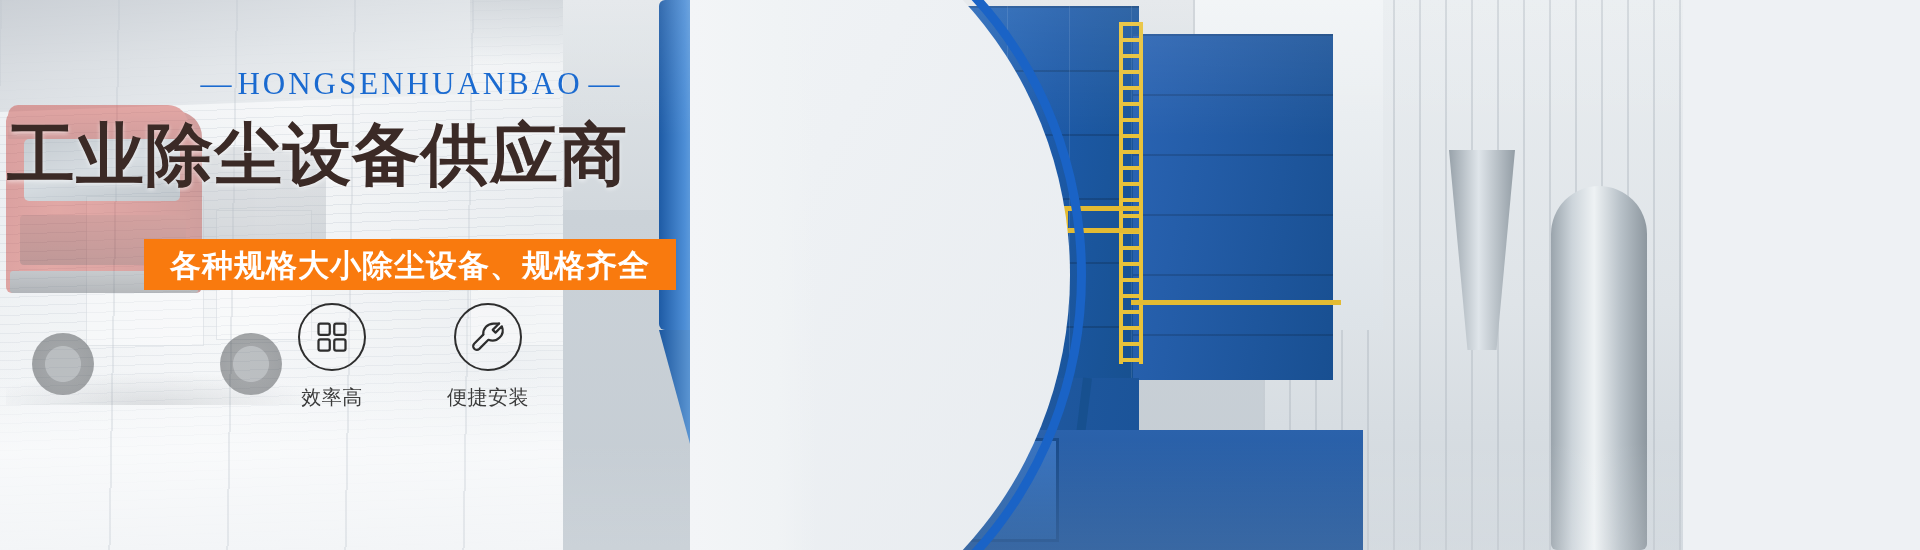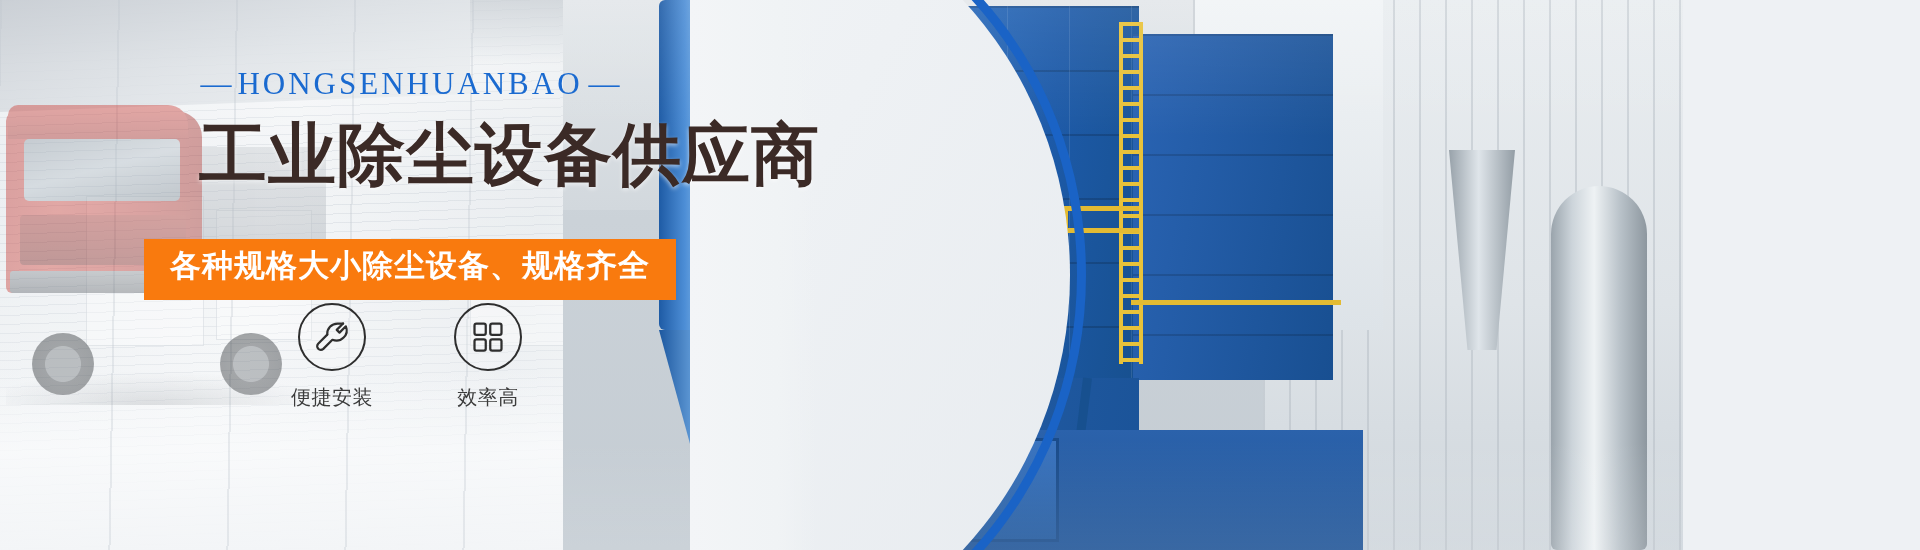--- a/index.html
+++ b/index.html
@@ -187,31 +187,31 @@
   .eyebrow{
     position:absolute; left:0; top:66px; width:820px;
     text-align:center;
     font-family:"Liberation Serif", serif;
     font-size:31px; letter-spacing:3px; color:#1a6ad0; font-weight:400;
     white-space:nowrap;
   }
   .eyebrow .dash{ color:#1a6ad0; font-weight:400; padding:0 6px; letter-spacing:0; }
 
   .headline{
-    position:absolute; left:0; top:110px; width:820px;
-    text-align:right;
+    position:absolute; left:7px; top:110px; width:820px;
+    text-align:left;
     font-size:68px; font-weight:700; letter-spacing:1px;
     color:#3b2a26; white-space:nowrap;
     text-shadow:0 2px 4px rgba(255,255,255,.55);
   }
 
   .ribbon{
     position:absolute; left:50%; transform:translateX(-50%); top:239px;
     background:#f97a0e;
-    padding:8px 26px 14px 26px;
+    padding:8px 26px 4px 26px;
     color:#fff; font-size:31px; font-weight:700; letter-spacing:1px;
     white-space:nowrap; line-height:1.25;
   }
 
   .features{
     position:absolute; left:0; top:303px; width:820px;
     display:flex; justify-content:center; gap:46px;
   }
   .feature{ width:110px; text-align:center; }
   .feature .circle{
@@ -306,39 +306,39 @@
 
     <div class="headline">工业除尘设备供应商</div>
 
     <div class="ribbon">各种规格大小除尘设备、规格齐全</div>
 
     <div class="features">
 
 
       <div class="feature">
         <div class="circle">
-          <svg width="38" height="38" viewBox="0 0 48 48" fill="none" stroke="#2e2e2e" stroke-width="2.8" stroke-linecap="round" stroke-linejoin="round">
-            <path d="M38 7 L30 15 L33.5 18.5 L41.5 10.5 A13 13 0 0 1 24.5 27.5 L13 39 A4.6 4.6 0 0 1 6.5 32.5 L18 21"></path>
-            <path d="M18 21 A13 13 0 0 1 31 7 L38 7"></path>
-          </svg>
-        </div>
-        <div class="flabel">便捷安装</div>
-      </div>
-
-      <div class="feature">
-        <div class="circle">
           <svg width="36" height="36" viewBox="0 0 48 48" fill="none" stroke="#2e2e2e" stroke-width="3">
             <rect x="6" y="6" width="15" height="15" rx="2.5"></rect>
             <rect x="27" y="6" width="15" height="15" rx="2.5"></rect>
             <rect x="6" y="27" width="15" height="15" rx="2.5"></rect>
             <rect x="27" y="27" width="15" height="15" rx="2.5"></rect>
           </svg>
         </div>
         <div class="flabel">效率高</div>
       </div>
 
+      <div class="feature">
+        <div class="circle">
+          <svg width="38" height="38" viewBox="0 0 48 48" fill="none" stroke="#2e2e2e" stroke-width="2.8" stroke-linecap="round" stroke-linejoin="round">
+            <path d="M38 7 L30 15 L33.5 18.5 L41.5 10.5 A13 13 0 0 1 24.5 27.5 L13 39 A4.6 4.6 0 0 1 6.5 32.5 L18 21"></path>
+            <path d="M18 21 A13 13 0 0 1 31 7 L38 7"></path>
+          </svg>
+        </div>
+        <div class="flabel">便捷安装</div>
+      </div>
+
 
     </div>
 
 
   </div>
 
 </div>
 
 </body></html>

